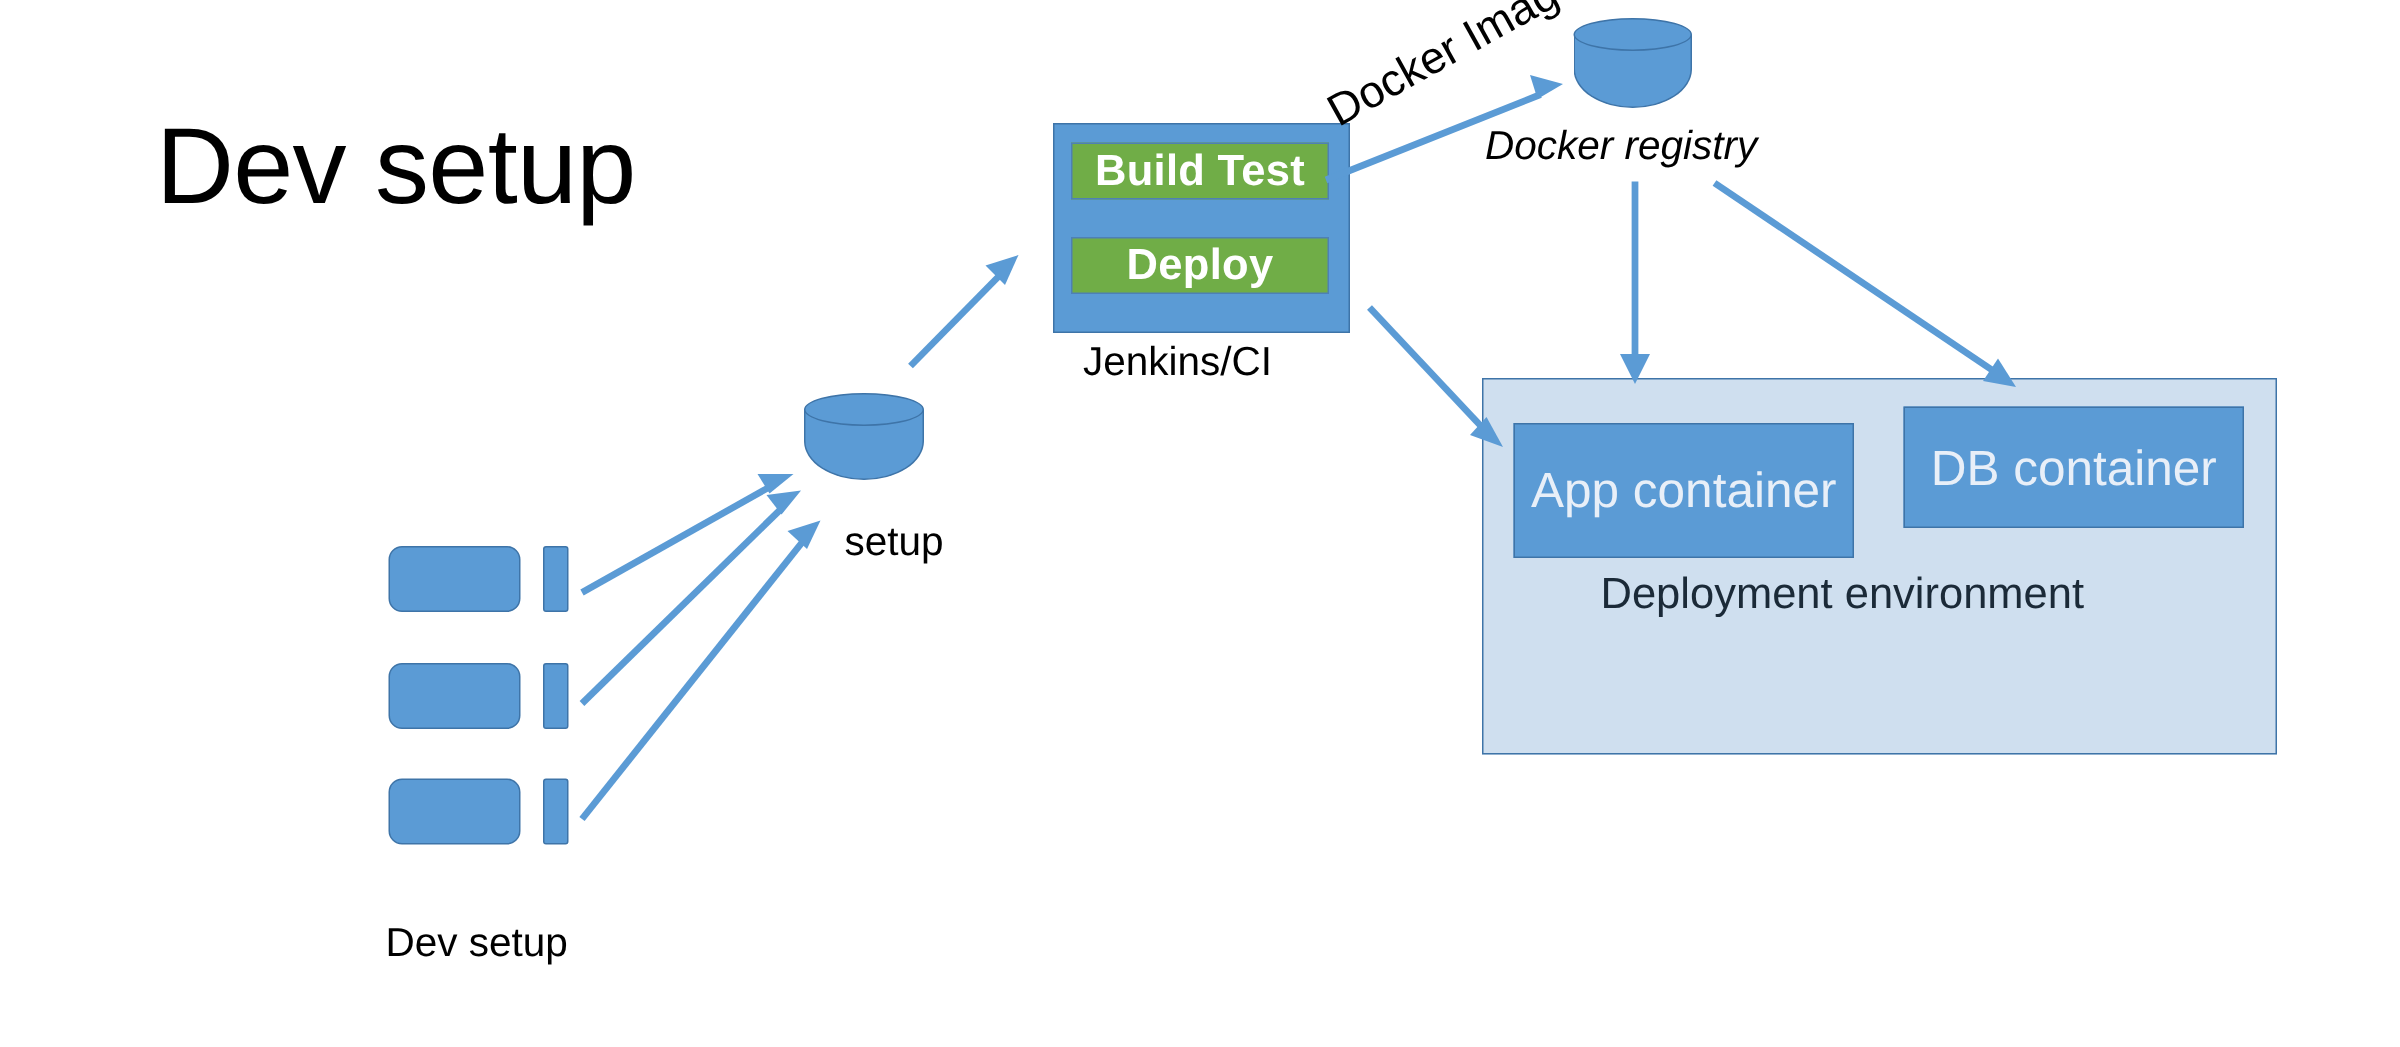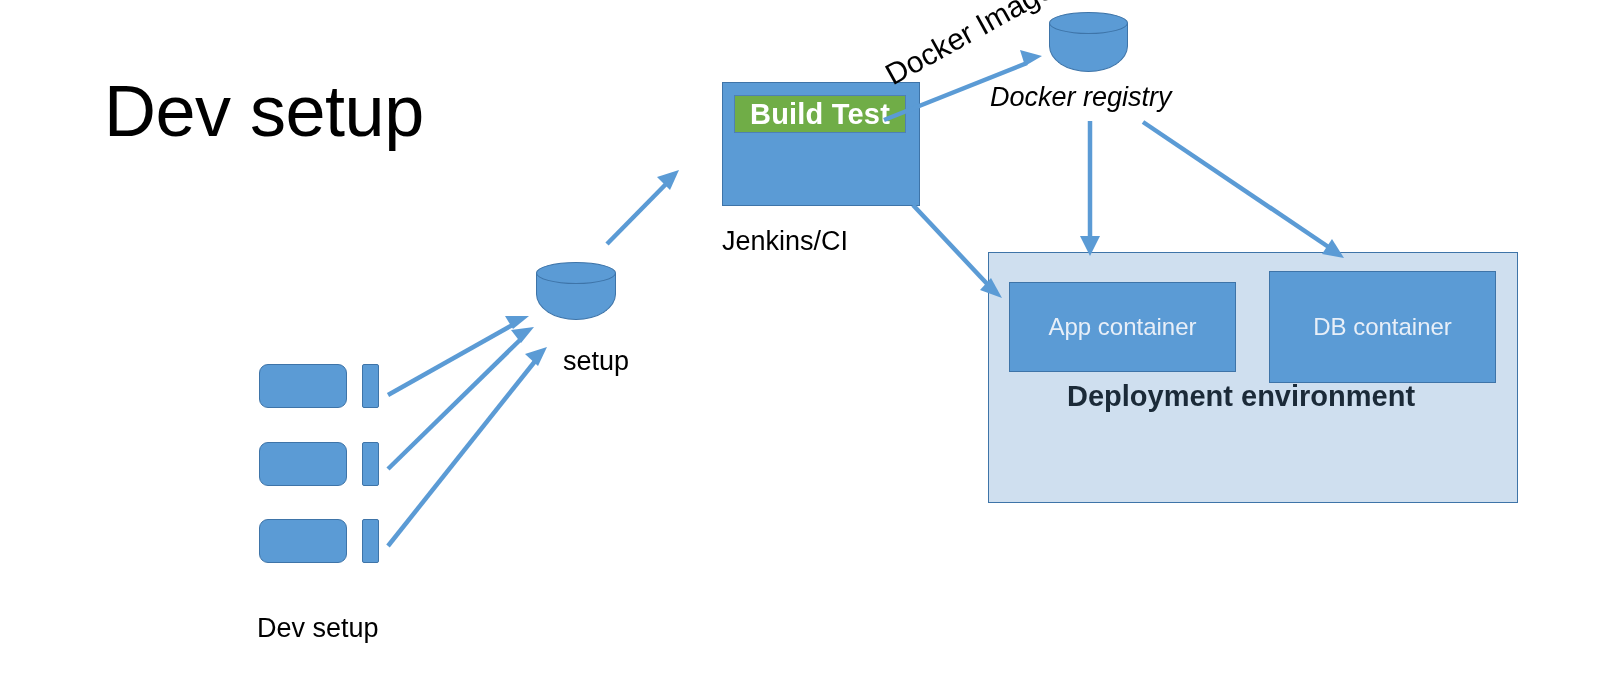--- a/index.html
+++ b/index.html
@@ -106,29 +106,28 @@
   }
   .container-box {
     position: absolute;
     background: #5b9bd5;
     border: 1.8px solid #3e74a8;
     box-sizing: border-box;
     display: flex;
     align-items: center;
     justify-content: center;
     color: #e8eff8;
-    font-size: 24px;
+    font-size: 33px;
     font-weight: 400;
   }
   #deploy-env-label {
     position: absolute;
     font-size: 29px;
     color: #1b2a38;
     white-space: nowrap;
-    font-weight: bold;
   }
 
   
   #docker-images-label {
     left: 888px;
     top: 60px;
     font-size: 30px;
     color: #000000;
     white-space: nowrap;
     transform: rotate(-29deg);
@@ -174,36 +173,37 @@
   </div>
 
   <div class="abs label" style="left:257px; top:612px;">Dev setup</div>
 
   <div class="abs cyl" style="left:536px; top:262px; width:80px; height:58px;">
     <div class="cyl-body" style="top:11px; width:80px; height:47px;"></div>
     <div class="cyl-top" style="width:80px; height:22px;"></div>
   </div>
   <div class="abs label" style="left:563px; top:345px;">setup</div>
 
-  <div class="abs" id="jenkins-box" style="left:722px; top:82px; width:198px; height:124px;">
+  <div class="abs" id="jenkins-box" style="left:702px; top:82px; width:198px; height:140px;">
     <div class="stage-box" style="left:11px; top:12px; width:172px; height:38px;">Build Test</div>
+    <div class="stage-box" style="left:11px; top:75px; width:172px; height:38px;">Deploy</div>
   </div>
   <div class="abs label" style="left:682px; top:225px;margin-left:40px;">Jenkins/CI</div>
 
   <div class="abs cyl" style="left:1049px; top:12px; width:79px; height:60px;">
     <div class="cyl-body" style="top:11px; width:79px; height:49px;"></div>
     <div class="cyl-top" style="width:79px; height:22px;"></div>
   </div>
   <div class="abs label" style="left:990px; top:81px;font-style:italic;">Docker registry</div>
 
   <div class="abs" id="docker-images-label">Docker Images</div>
 
   <div class="abs" id="deploy-env" style="left:988px; top:252px; width:530px; height:251px;">
     <div class="container-box" style="left:20px; top:29px; width:227px; height:90px;">App container</div>
-    <div class="container-box" style="left:280px; top:18px; width:227px; height:112px;">DB container</div>
+    <div class="container-box" style="left:280px; top:18px; width:227px; height:81px;">DB container</div>
     <div id="deploy-env-label" style="left:78px; top:127px;">Deployment environment</div>
   </div>
 
   <svg id="arrows" viewBox="0 0 1600 698">
 
     <g>
       <line class="arrow-line" x1="388" y1="395" x2="516" y2="323"></line>
       <polygon class="arrow-head" points="529,316 505,316 513,329"></polygon>
     </g>
 

